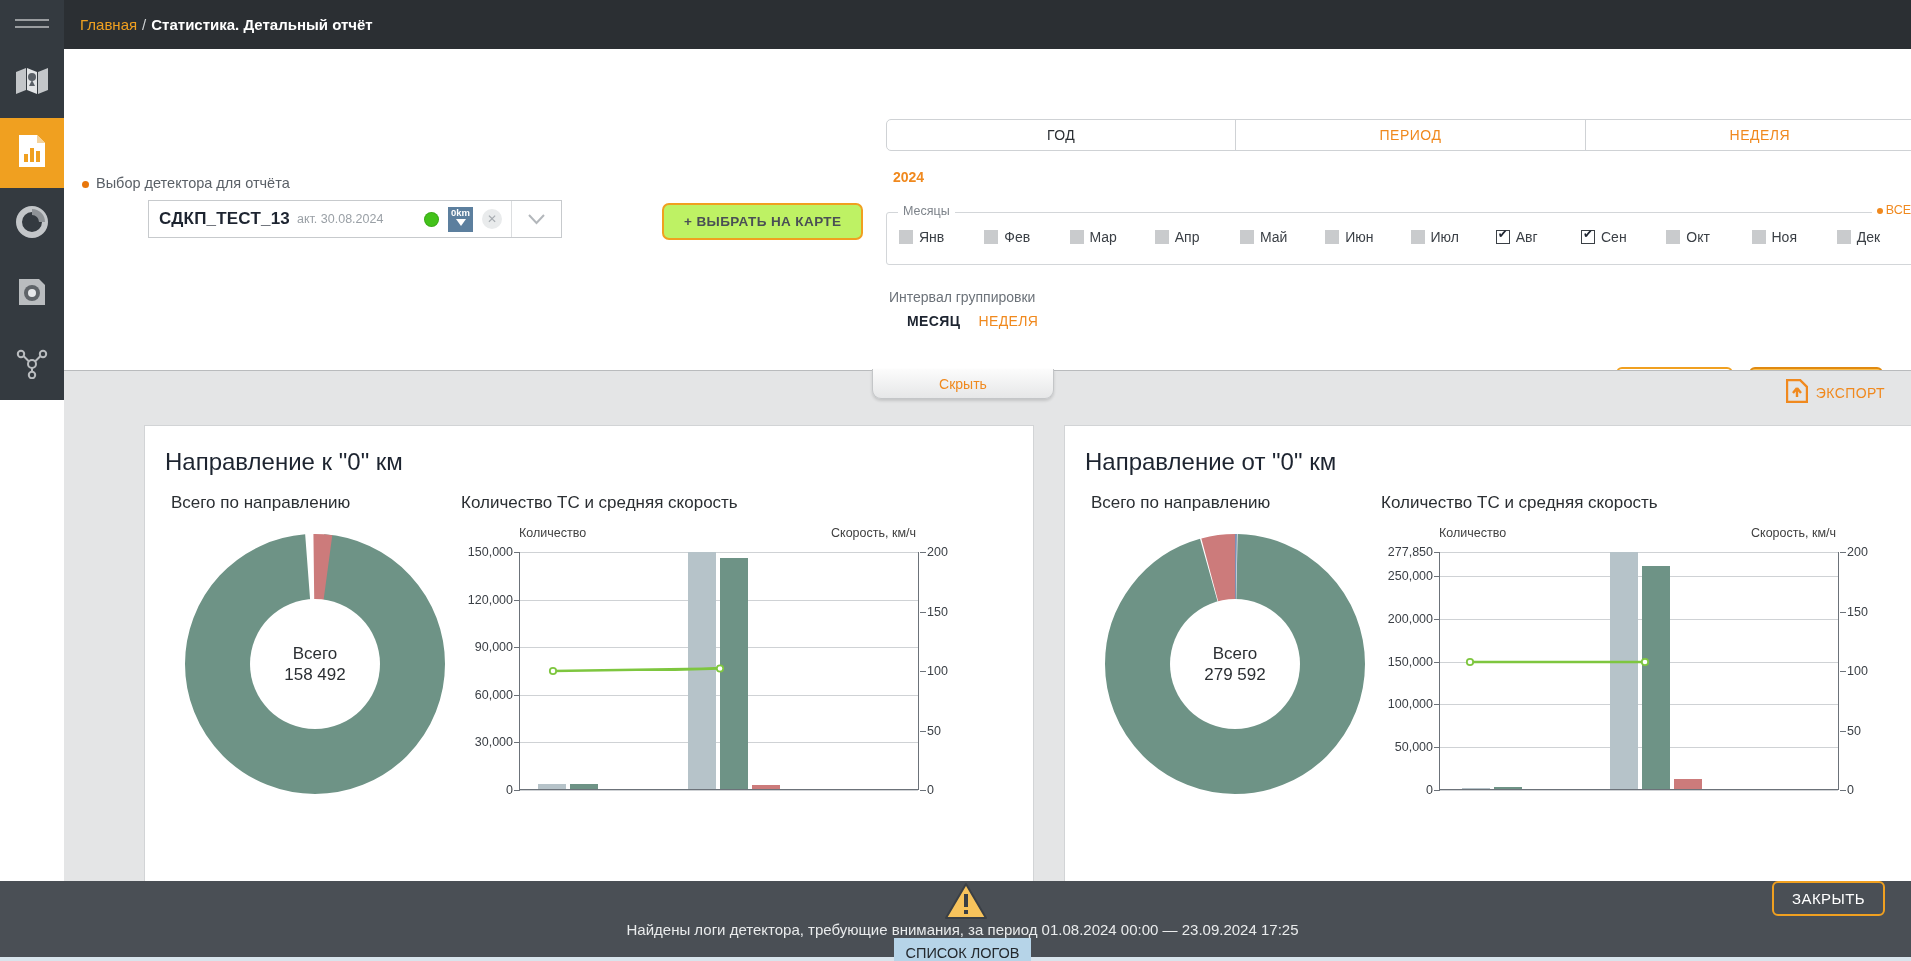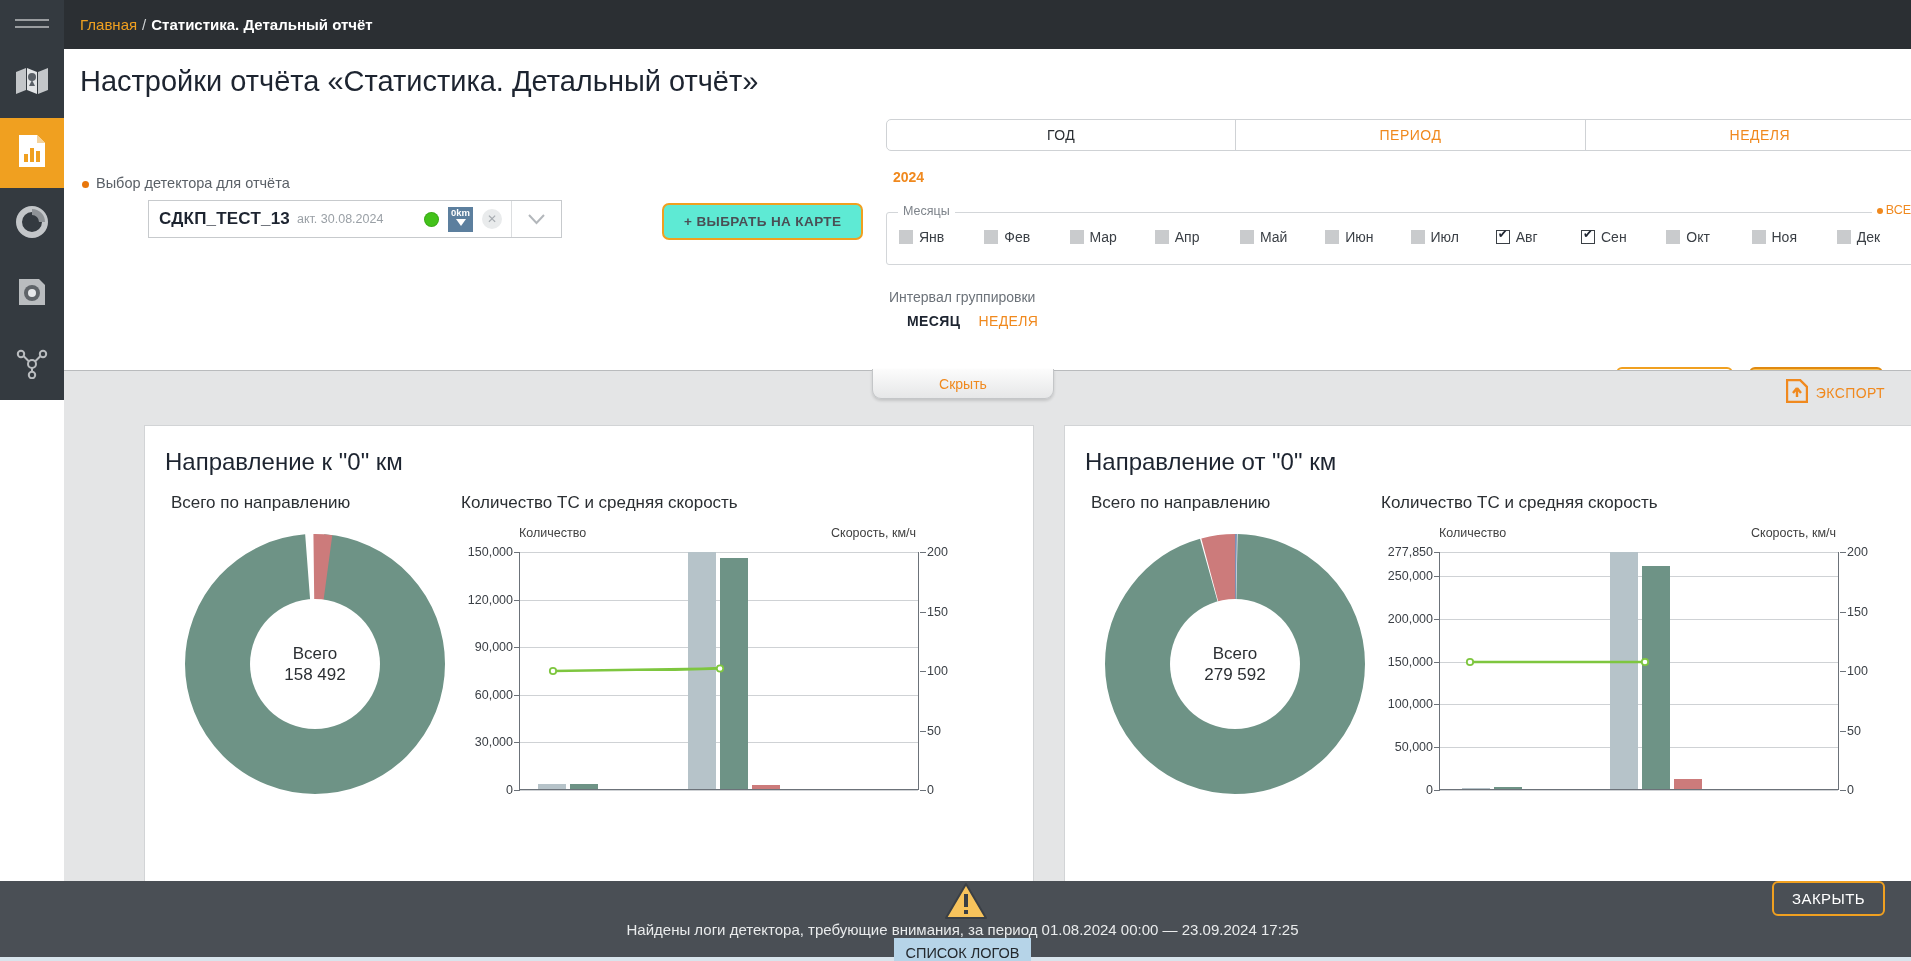--- a/index.html
+++ b/index.html
@@ -83,21 +83,21 @@
            color: #a7acb1; font-size: 12px; display:flex; align-items:center;
            justify-content:center; margin-left: 9px; cursor:pointer; }
   .chev { width: 50px; height: 100%; border-left: 1px solid #dcdee0;
           display:flex; align-items:center; justify-content:center;
           margin-left: 9px; cursor:pointer; }
   .chev svg { stroke: #b3b7bb; }
 
   #map-select-btn {
     position: absolute; left: 598px; top: 154px;
     padding: 9px 20px; border: 2px solid #f0a020; border-radius: 7px;
-    background: #5eead4; color: #4a4f55; font-size: 13.5px; font-weight: bold;
+    background: #bef264; color: #4a4f55; font-size: 13.5px; font-weight: bold;
     letter-spacing: .4px; cursor: pointer;
   }
 
   
   #filters { position: absolute; left: 822px; top: 0; right: 0; height: 100%; }
   #tabs {
     position: absolute; left: 0; top: 70px; width: 1049px; height: 32px;
     display: flex; border: 1px solid #cfd2d5; border-radius: 5px; overflow: hidden; background:#fff;
   }
   .tab { flex: 1; display:flex; align-items:center; justify-content:center;
@@ -288,21 +288,20 @@
 </div>
 
 <div id="topbar">
   <span class="crumb-home">Главная</span>
   <span class="crumb-sep">/</span>
   <span class="crumb-cur">Статистика. Детальный отчёт</span>
 </div>
 
 <div id="settings">
 
-  <div id="page-title">Настройки отчёта «Статистика. Детальный отчёт»</div>
 
   <div id="detector-label">
     <span class="dot"></span><span>Выбор детектора для отчёта</span>
   </div>
 
   <div id="detector-box">
     <span id="detector-name">СДКП_ТЕСТ_13</span>
     <span id="detector-date">акт. 30.08.2024</span>
     <span class="grow"></span>
     <span class="led"></span>

